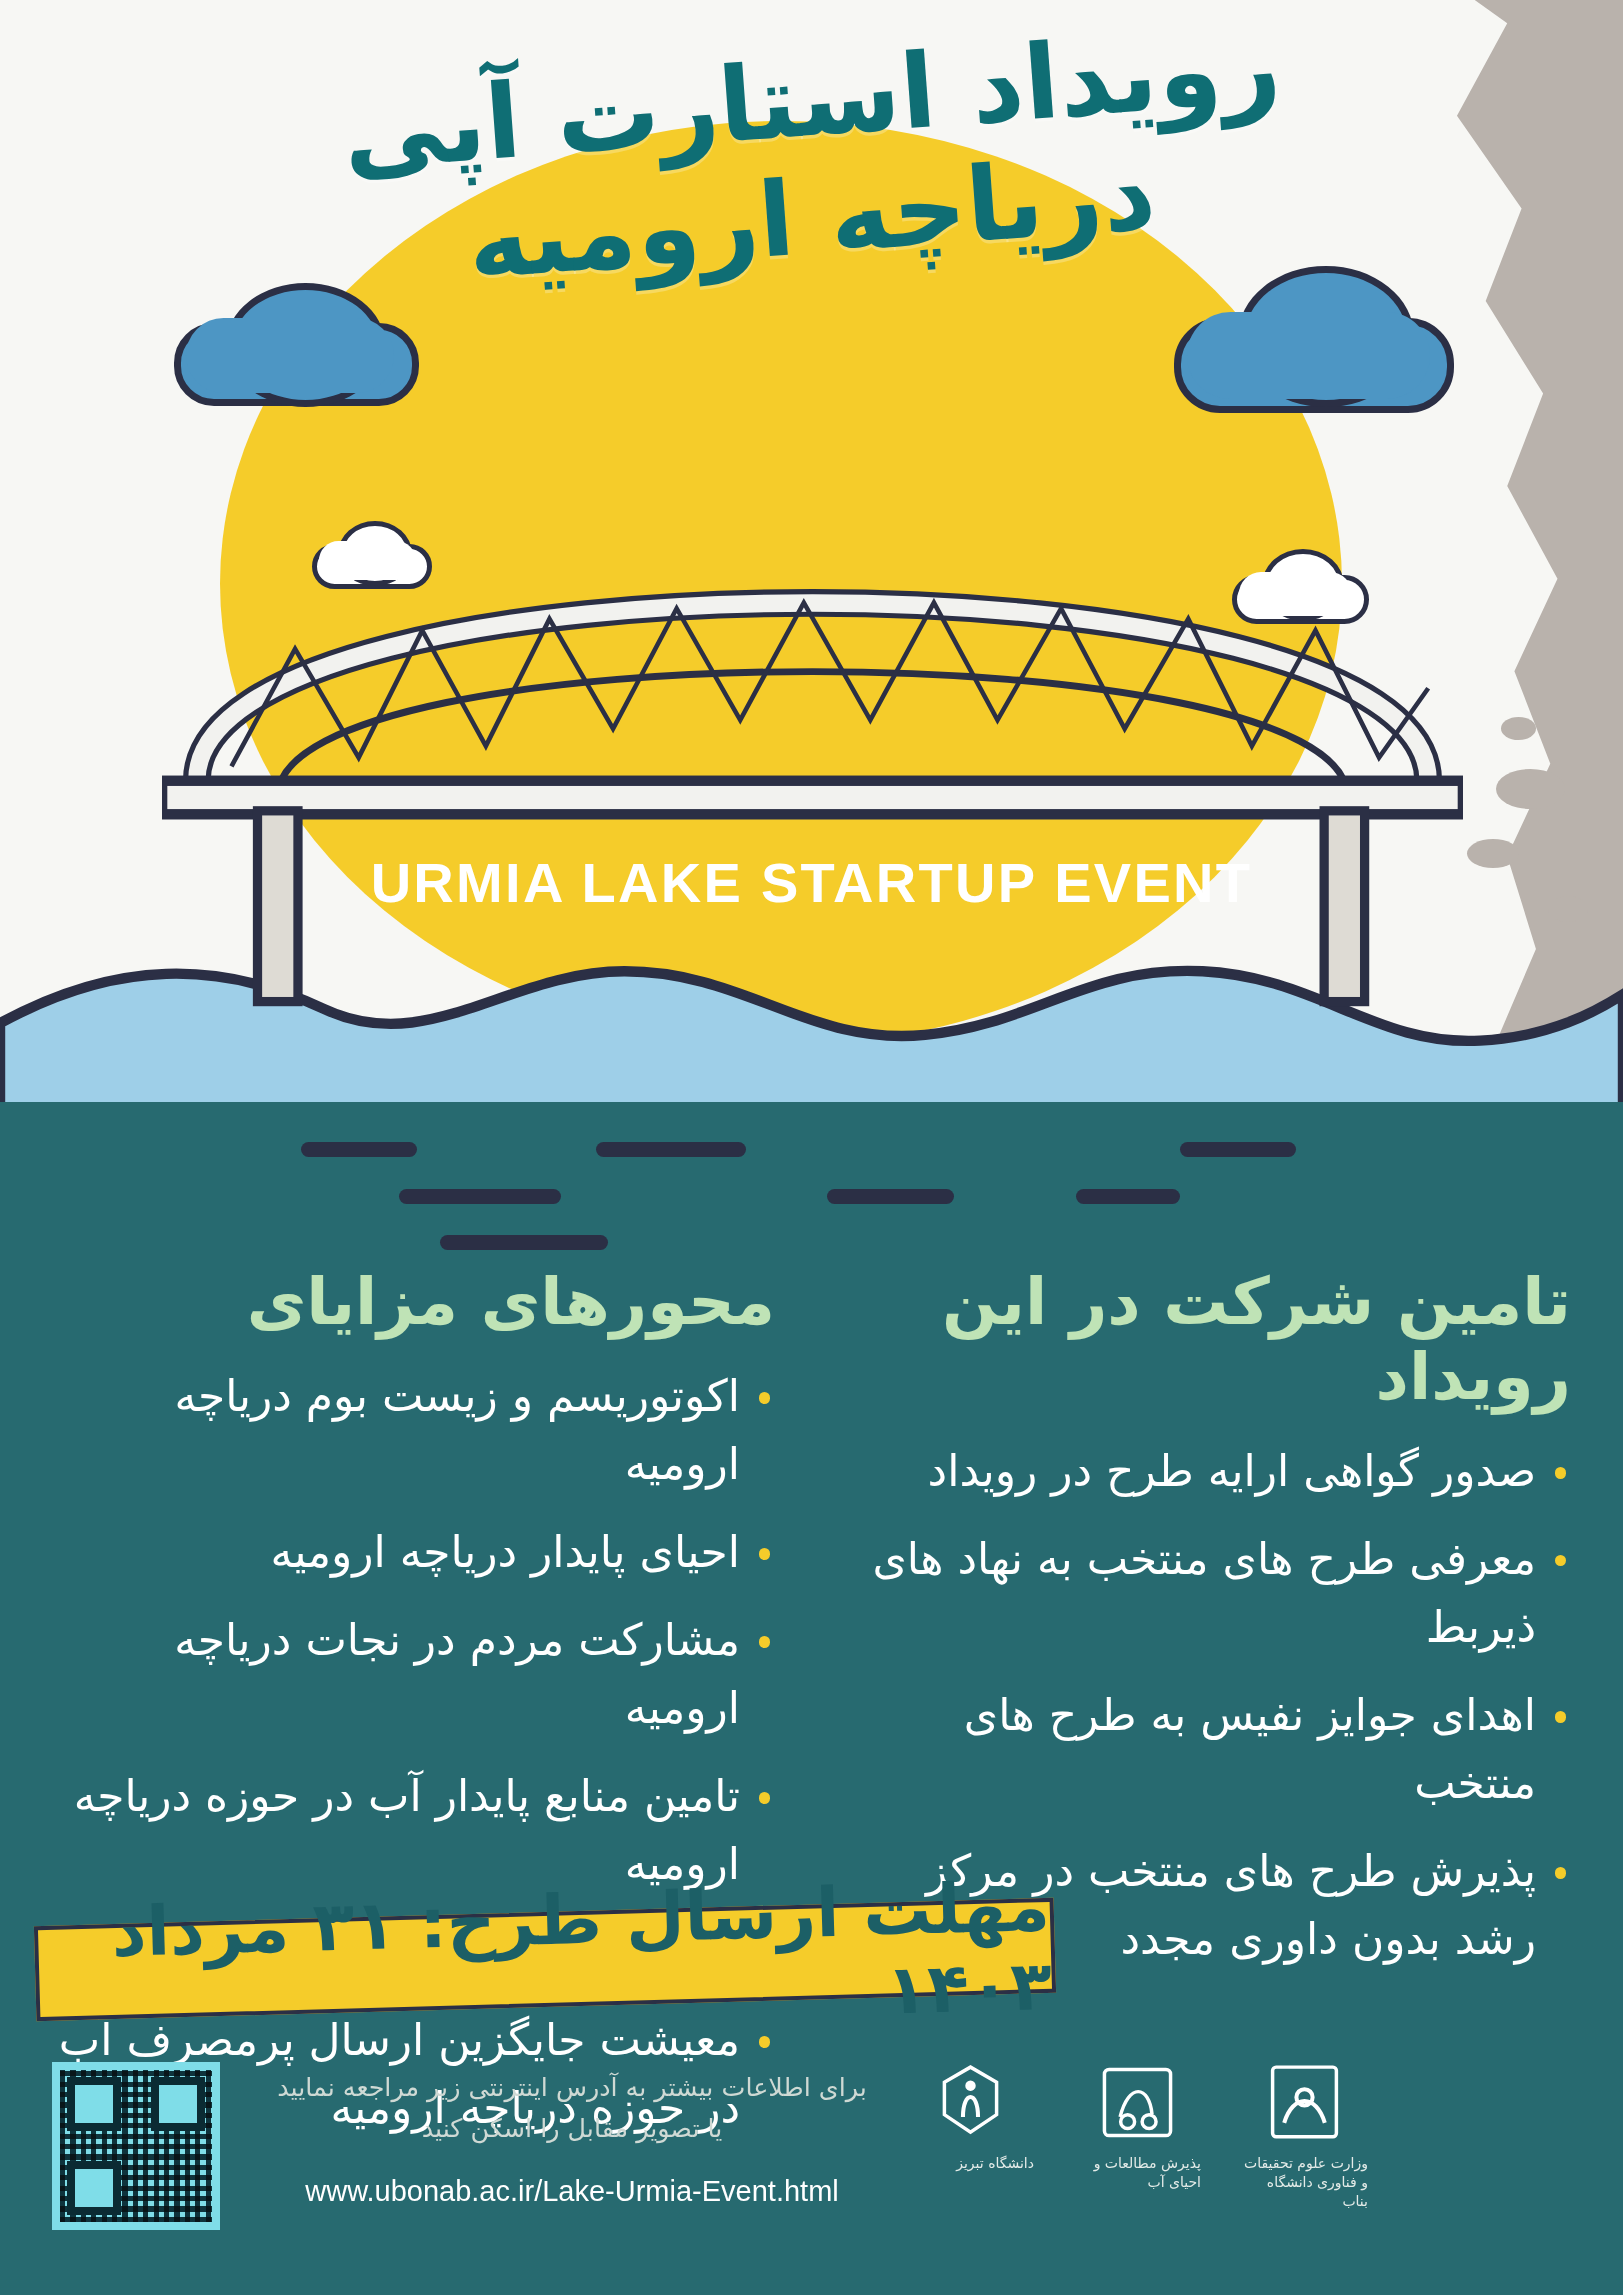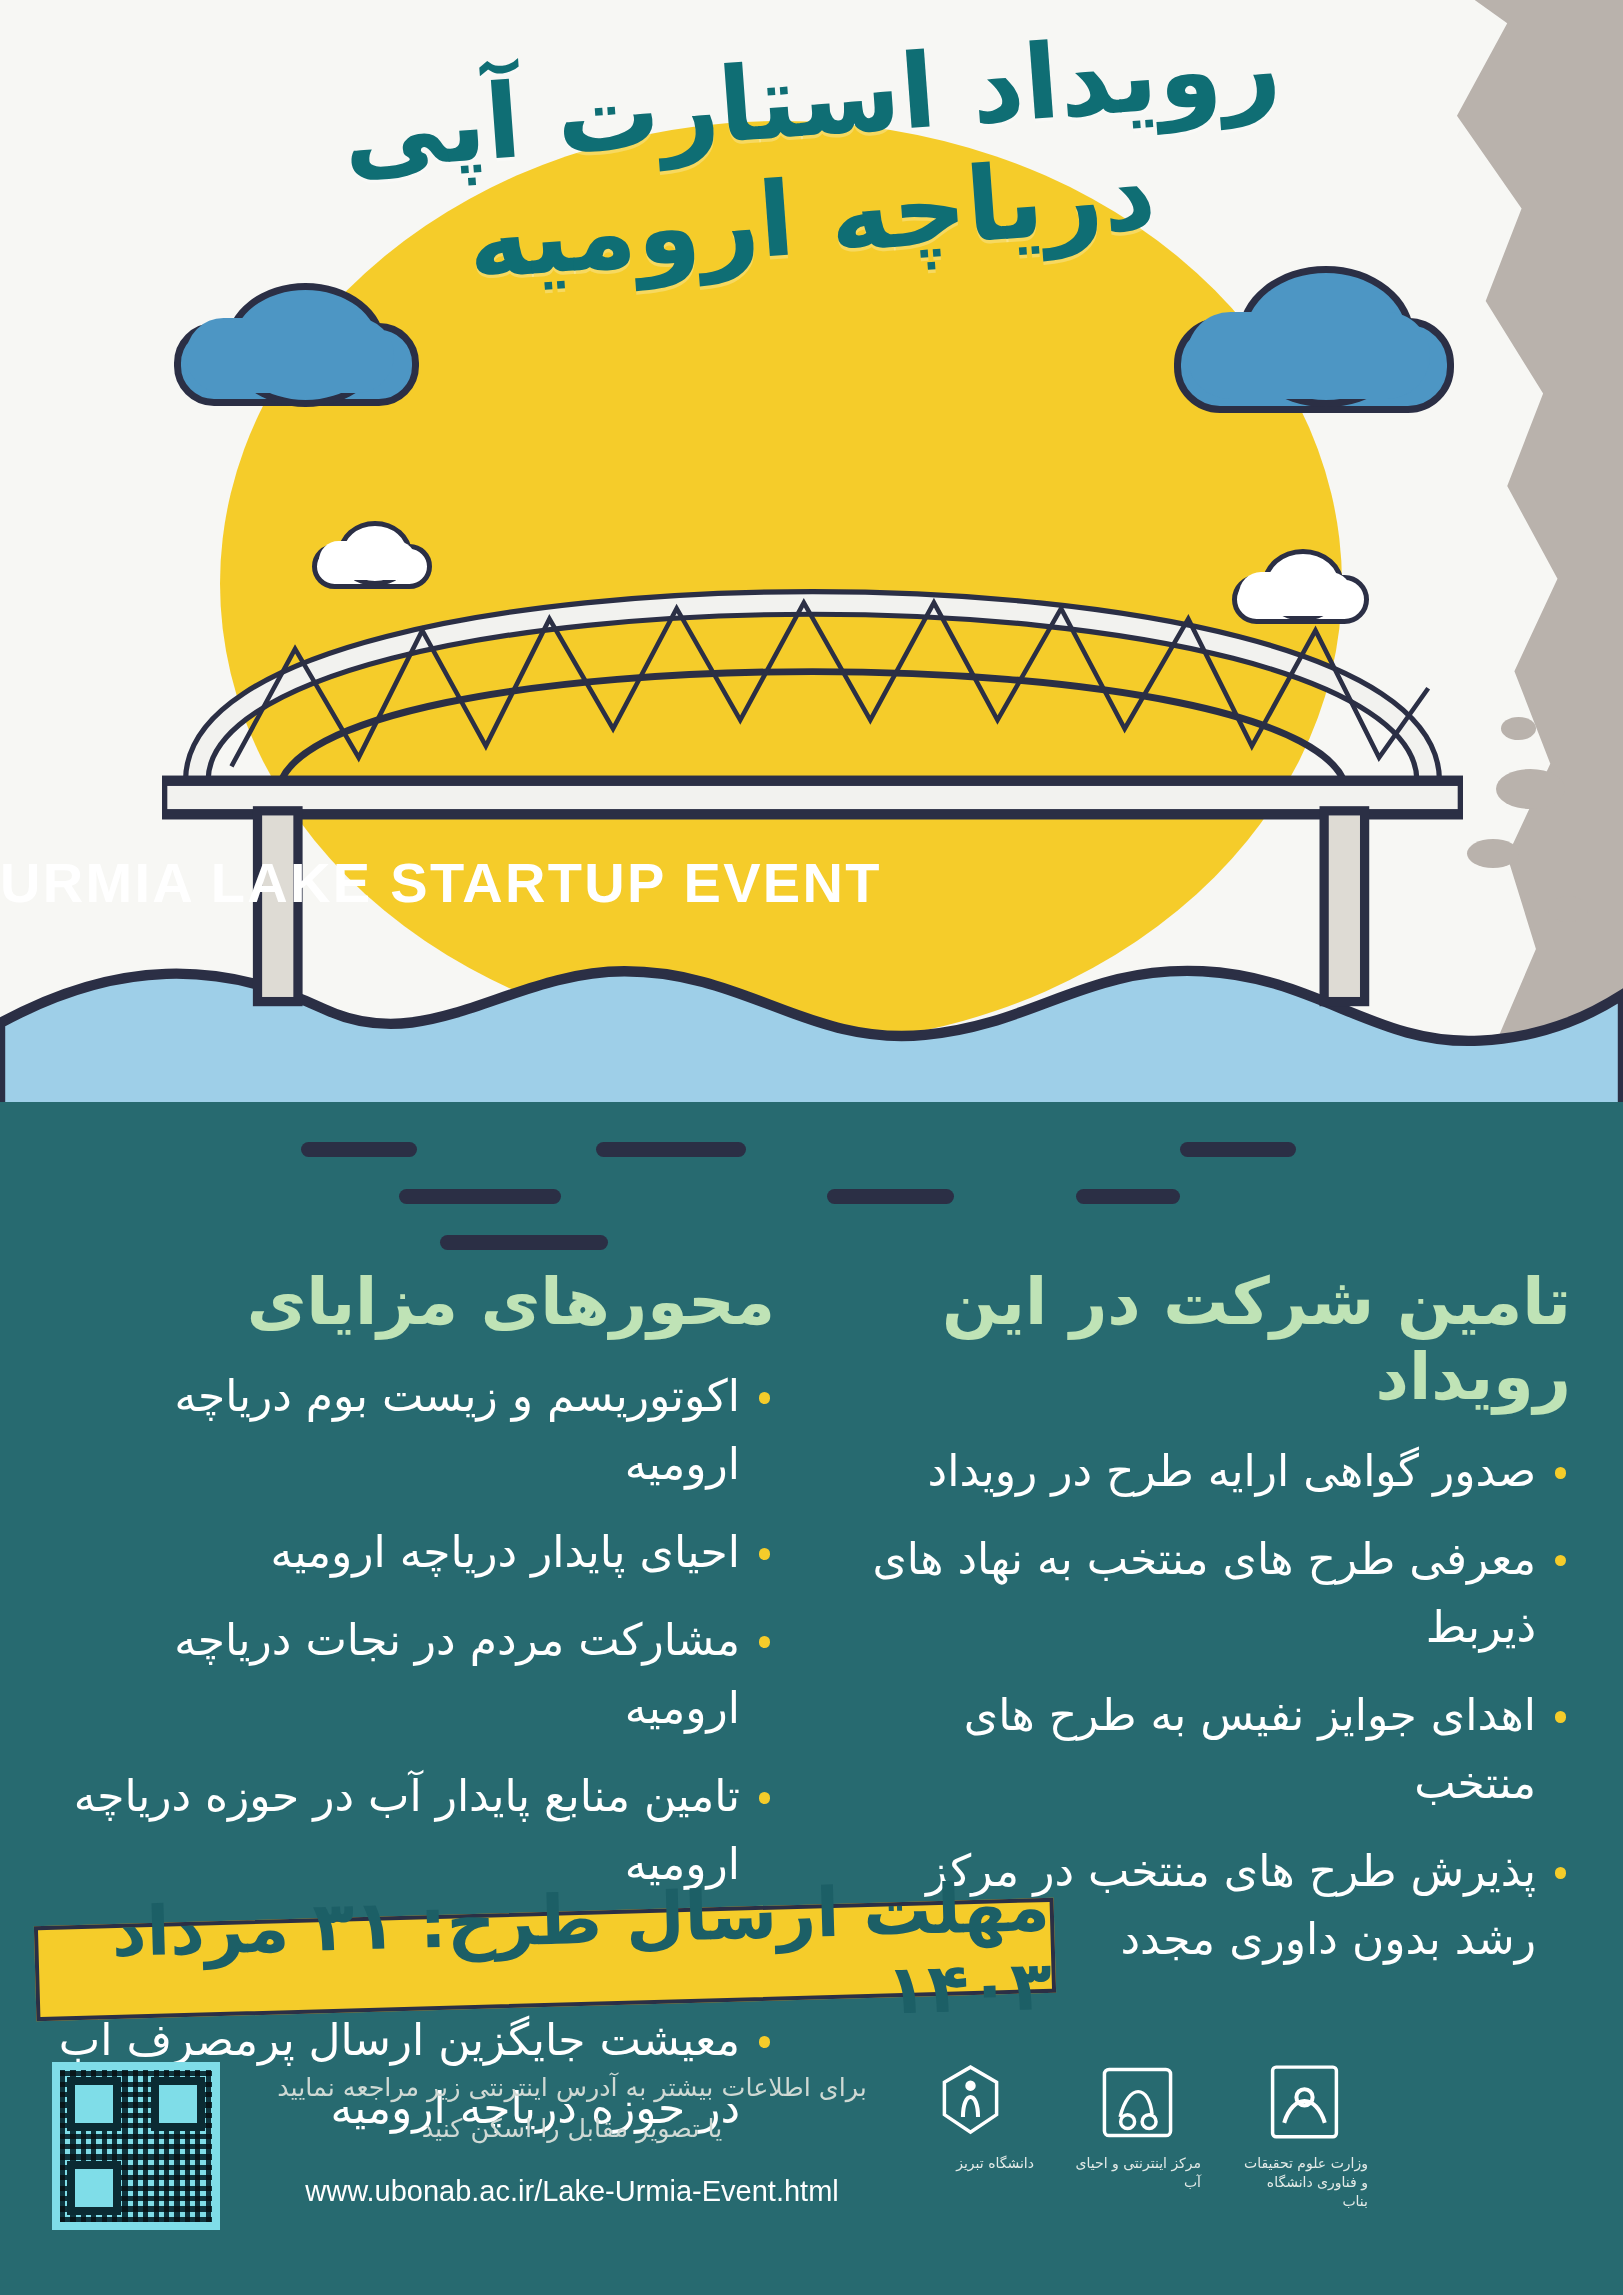--- a/index.html
+++ b/index.html
@@ -140,21 +140,21 @@
   }
 
   
   .bridge { position: absolute; left: 162px; top: 457px; width: 1301px; height: 555px; z-index: 9; }
 
   
   .wordmark {
     position: absolute;
     left: 0; top: 850px;
     width: 1623px;
-    text-align: left;
+    text-align: center;
     font-size: 56px;
     letter-spacing: 2.3px;
     font-weight: bold;
     color: #ffffff;
     z-index: 10;
     font-family: "Liberation Sans", sans-serif;
   }
 
   
   .water { position: absolute; left: 0; top: 902px; width: 1623px; height: 231px; z-index: 8; }
@@ -458,21 +458,21 @@
 
         <div class="logo">
           <div class="mark">
             <svg viewBox="0 0 150 150" width="87" height="87">
               <rect x="18" y="18" width="114" height="114" fill="none" stroke="#ffffff" stroke-width="6" rx="8"></rect>
               <path d="M45 100 C 60 40, 95 45, 100 95" fill="none" stroke="#ffffff" stroke-width="6"></path>
               <circle cx="58" cy="108" r="12" fill="none" stroke="#ffffff" stroke-width="6"></circle>
               <circle cx="95" cy="108" r="12" fill="none" stroke="#ffffff" stroke-width="6"></circle>
             </svg>
           </div>
-          <div class="cap">مرکز اینترنتی و احیای آب</div>
+          <div class="cap">پذیرش مطالعات و احیای آب</div>
         </div>
 
 
         <div class="logo">
           <div class="mark">
             <svg viewBox="0 0 150 150" width="87" height="87">
               <path d="M75 14 L120 40 L120 96 L75 126 L30 96 L30 40 Z" fill="none" stroke="#ffffff" stroke-width="6"></path>
               <path d="M62 100 C 62 54, 88 54, 88 100" fill="none" stroke="#ffffff" stroke-width="7"></path>
               <circle cx="75" cy="46" r="9" fill="#ffffff"></circle>
             </svg>

